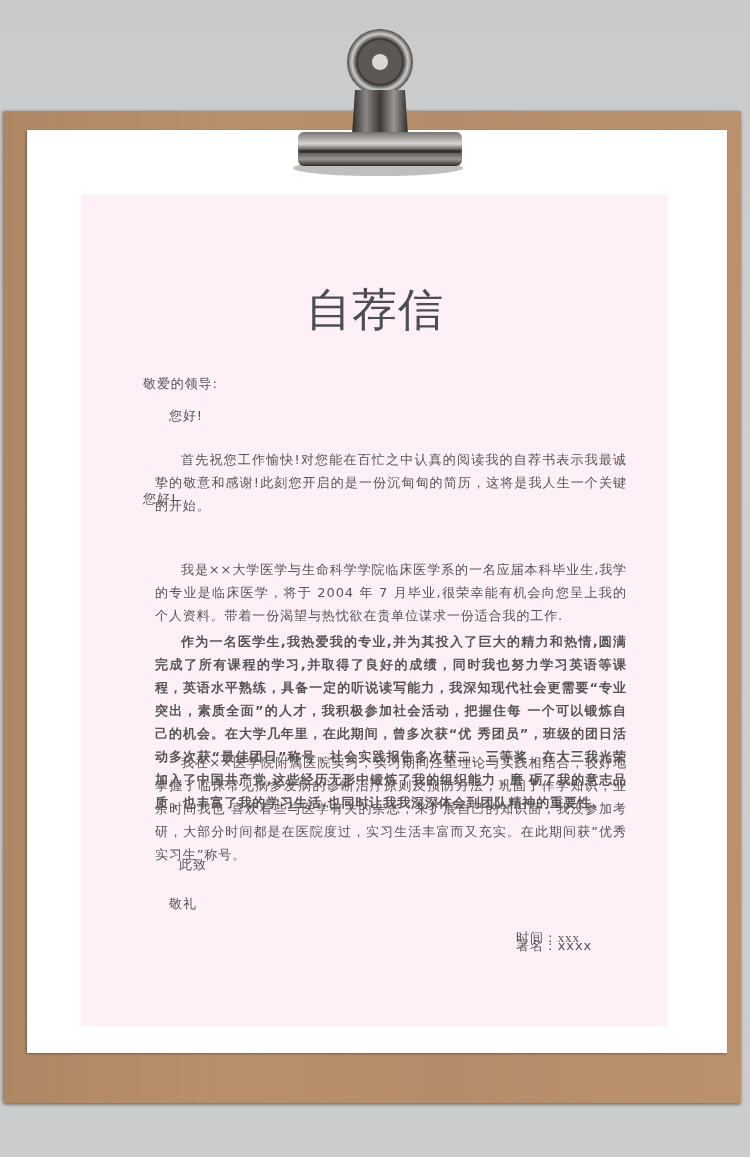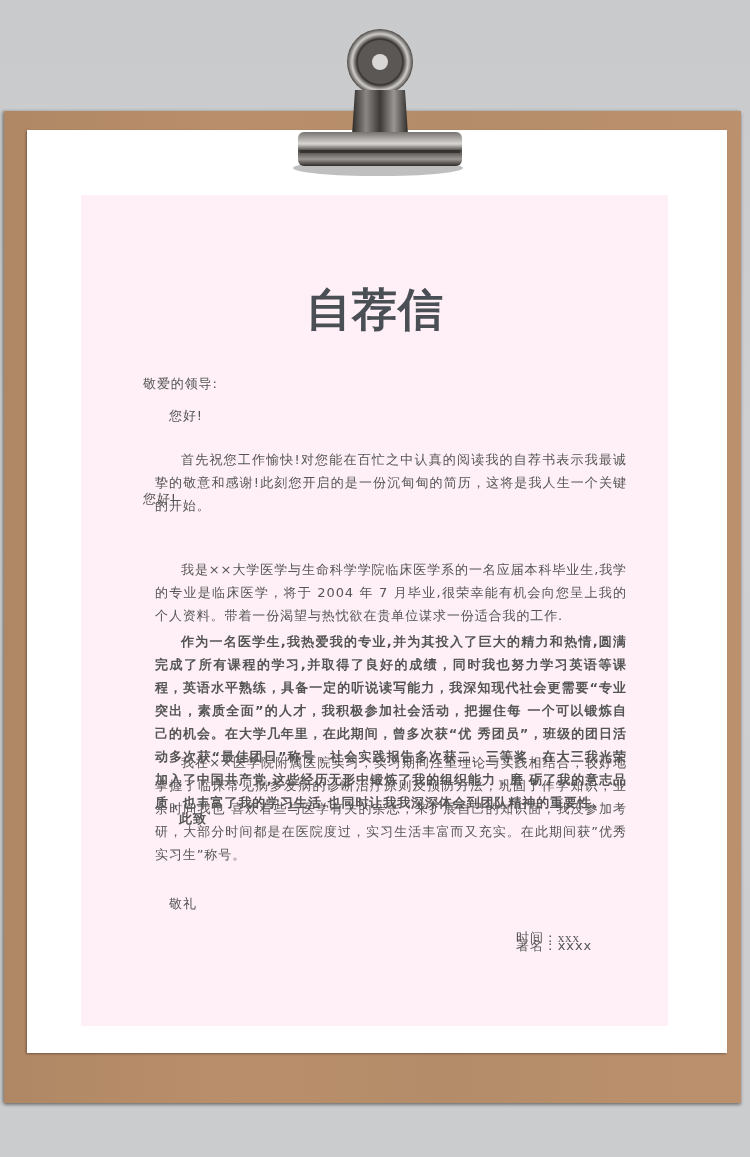--- a/index.html
+++ b/index.html
@@ -17,21 +17,21 @@
     position: absolute; left: 27px; top: 130px; width: 700px; height: 923px;
     background: #ffffff;
     box-shadow: -1px 1px 2px rgba(0,0,0,0.35);
   }
   .sheet {
     position: absolute; left: 81px; top: 195px; width: 587px; height: 831px;
     background: #fef0f6;
   }
   .title {
     position: absolute; left: 0; right: 0; top: 282px; text-align: center;
-    font-size: 45px; font-weight: bold; color: #4a4f55; letter-spacing: 1px;
+    font-size: 45px; font-weight: normal; color: #4a4f55; letter-spacing: 1px;
     line-height: 56px;
   }
   .text {
     position: absolute; left: 143px; width: 472px;
     font-size: 13px; color: #555; line-height: 23px; letter-spacing: 0.9px;
     text-align: justify;
   }
   .indent { text-indent: 2em; }
   .p { margin: 12px; }
   
@@ -82,16 +82,16 @@
 
 <div class="title">自荐信</div>
 
 <div class="text" style="top:372px;">敬爱的领导:</div>
 <div class="text indent" style="top:404px;">您好!</div>
 <p class="text indent p" style="top:436px;">首先祝您工作愉快!对您能在百忙之中认真的阅读我的自荐书表示我最诚挚的敬意和感谢!此刻您开启的是一份沉甸甸的简历，这将是我人生一个关键的开始。</p>
 <div class="text" style="top:487px;">您好!</div>
 <p class="text indent p" style="top:546px;">我是××大学医学与生命科学学院临床医学系的一名应届本科毕业生,我学的专业是临床医学，将于 2004 年 7 月毕业,很荣幸能有机会向您呈上我的个人资料。带着一份渴望与热忱欲在贵单位谋求一份适合我的工作.</p>
 <p class="text indent p" style="top:618px;font-weight:bold;">作为一名医学生,我热爱我的专业,并为其投入了巨大的精力和热情,圆满完成了所有课程的学习,并取得了良好的成绩，同时我也努力学习英语等课程，英语水平熟练，具备一定的听说读写能力，我深知现代社会更需要“专业突出，素质全面”的人才，我积极参加社会活动，把握住每 一个可以锻炼自己的机会。在大学几年里，在此期间，曾多次获“优 秀团员”，班级的团日活动多次获“最佳团日”称号，社会实践报告多次获二、三等奖，在大三我光荣加入了中国共产党,这些经历无形中锻炼了我的组织能力，磨 砺了我的意志品质，也丰富了我的学习生活.也同时让我我深深体会到团队精神的重要性。</p>
 <p class="text indent p" style="top:739px;">我在××医学院附属医院实习，实习期间注重理论与实践相结合，较好地掌握了临床常见病多发病的诊断治疗原则及预防方法，巩固了作学知识，业余时间我也 喜欢看些与医学有关的杂志，来扩展自己的知识面，我没参加考研，大部分时间都是在医院度过，实习生活丰富而又充实。在此期间获”优秀实习生”称号。</p>
-<div class="text" style="top:807px; padding-left:36px;font-weight:bold;">此致</div>
+<div class="text" style="top:853px; padding-left:36px;">此致</div>
 <div class="text indent" style="top:863px;margin-top:29px;">敬礼</div>
 <div class="text" style="top:934px; left:516px; width:120px;">署名：xxxx</div>
 <div class="text" style="top:926px; left:516px; width:120px;font-family:Liberation Serif, serif;">时间：xxx</div>
 
 </body></html>

